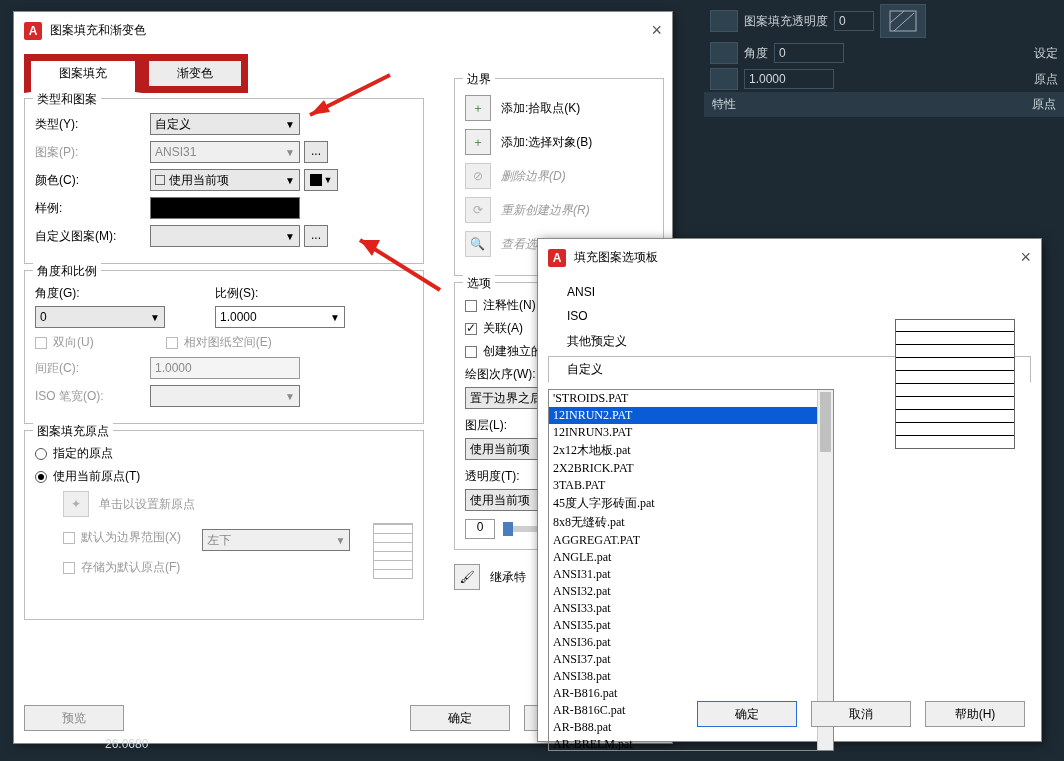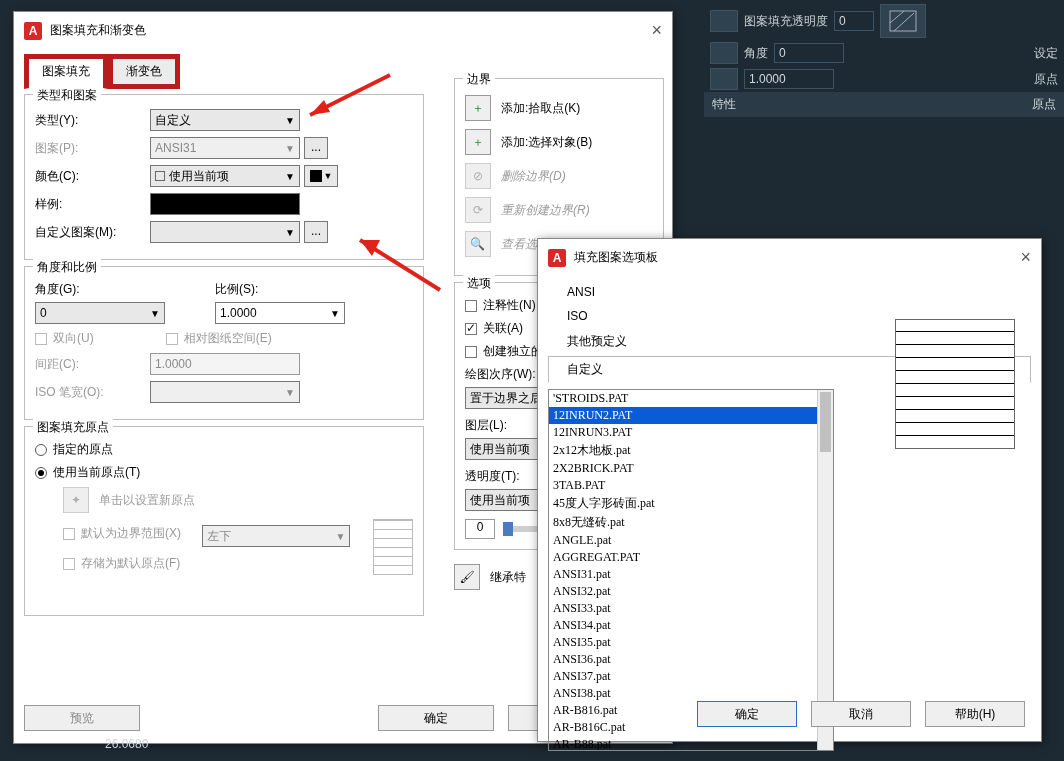--- a/index.html
+++ b/index.html
@@ -13,21 +13,21 @@
   .ribbon .label { color:#c8d0d4; }
   .ribbon input { background:#1e2a33; border:1px solid #3e5260; color:#d0d8dd; width:70px; height:20px; padding:1px 4px;}
   .ribbon .tabhdr { background:#2a3b47; padding:4px 8px; display:flex; justify-content:space-between;}
 
   
   .dlg1 { position:absolute; left:13px; top:11px; width:660px; height:733px; background:#fff; border:1px solid #888; box-shadow: 2px 2px 8px rgba(0,0,0,.4);}
   .titlebar { display:flex; align-items:center; padding:8px 10px; }
   .titlebar .aicon { width:18px; height:18px; background:#d62828; color:#fff; font-weight:bold; text-align:center; line-height:18px; margin-right:8px; border-radius:2px;}
   .titlebar .close { margin-left:auto; font-size:18px; color:#555; cursor:pointer;}
   .tabs1 { display:flex; margin:4px 10px 0; }
-  .tabs1 .tab { padding:4px 13px; border:5px solid #b91c1c; background:#ececec; position:relative; top:1px;}
+  .tabs1 .tab { padding:4px 28px; border:7px solid #b91c1c; background:#ececec; position:relative; top:1px;}
   .tabs1 .tab.active { background:#fff; border-bottom:1px solid #fff;}
   .groupbox { border:1px solid #bdbdbd; margin:6px 10px; padding:8px 10px 10px; position:relative;}
   .groupbox > .legend { position:absolute; top:-8px; left:8px; background:#fff; padding:0 4px; color:#000;}
   .formrow { display:flex; align-items:center; margin:6px 0; }
   .formrow .lab { width:115px; color:#000; }
   .formrow .lab.dis { color:#9a9a9a; }
   .select { display:inline-flex; align-items:center; justify-content:space-between; border:1px solid #777; background:#e8e8e8; height:22px; padding:0 4px; width:150px;}
   .select.dis { color:#8a8a8a; background:#efefef;}
   .select .chev { font-size:10px; }
   .dotsbtn { width:24px; height:22px; border:1px solid #777; background:#e8e8e8; margin-left:4px; text-align:center; line-height:18px;}
@@ -49,21 +49,21 @@
   .rightcol { position:absolute; left:440px; top:60px; width:210px;}
   .rightcol .groupbox { margin:6px 0; }
   .bndrow { display:flex; align-items:center; margin:8px 0;}
   .bndrow .t { color:#000;}
   .bndrow .t.dim { color:#9a9a9a;font-style:italic;}
   .slider { display:flex; align-items:center; gap:8px;}
   .slider .valbox { width:30px; height:20px; border:1px solid #999; text-align:center;}
   .slider .track { width:120px; height:6px; background:#cfcfcf; position:relative;}
   .slider .track .thumb { position:absolute; left:0; top:-4px; width:10px; height:14px; background:#4a7cc0;}
   .buttons { position:absolute; bottom:12px; left:10px; right:10px; display:flex; gap:14px; justify-content:flex-end; align-items:center;}
-  .buttons .btn { width:116px; height:26px; border:1px solid #999; background:#efefef;}
+  .buttons .btn { width:100px; height:26px; border:1px solid #999; background:#efefef;}
   .buttons .prev { margin-right:auto; color:#888;}
   .buttons .expand { width:24px; height:24px; border:1px solid #999; background:#efefef; font-size:12px;}
   .originpreview { width:56px; height:56px; border:1px solid #bbb; background:repeating-linear-gradient(0deg,#fff,#fff 8px,#bbb 8px,#bbb 9px), repeating-linear-gradient(90deg,transparent,transparent 18px,#bbb 18px,#bbb 19px);}
   .brickprev { width:120px; height:130px; border:1px solid #666; background:repeating-linear-gradient(0deg,#fff,#fff 12px,#000 12px,#000 13px), repeating-linear-gradient(90deg,transparent,transparent 30px,#000 30px,#000 31px);}
 
   
   .arrow { position:absolute; pointer-events:none;}
   .arrowline { stroke:#e0231a; stroke-width:4; fill:none;}
   .arrowhead { fill:#e0231a;}
   .redcircle { position:absolute; border:3px solid #e0231a; border-radius:50%;}
@@ -369,26 +369,25 @@
         <div class="thumb"></div>
       </div>
   <div class="item">'STROIDS.PAT</div>
       <div class="item sel">12INRUN2.PAT</div>
       <div class="item">12INRUN3.PAT</div>
       <div class="item">2x12木地板.pat</div>
       <div class="item">2X2BRICK.PAT</div>
       <div class="item">3TAB.PAT</div>
       <div class="item">45度人字形砖面.pat</div>
       <div class="item">8x8无缝砖.pat</div>
+      <div class="item">AGGREGAT.PAT</div>
       <div class="item">ANGLE.pat</div>
-      <div class="item">AGGREGAT.PAT</div>
       <div class="item">ANSI31.pat</div>
       <div class="item">ANSI32.pat</div>
       <div class="item">ANSI33.pat</div>
-      <div class="item">ANSI34.pat</div>
       <div class="item">ANSI35.pat</div>
       <div class="item">ANSI36.pat</div>
       <div class="item">ANSI37.pat</div>
       <div class="item">ANSI38.pat</div>
       <div class="item">AR-B816.pat</div>
       <div class="item">AR-B816C.pat</div>
       <div class="item">AR-B88.pat</div>
       <div class="item">AR-BRELM.pat</div>
     </div>
   <div class="rightprev">

